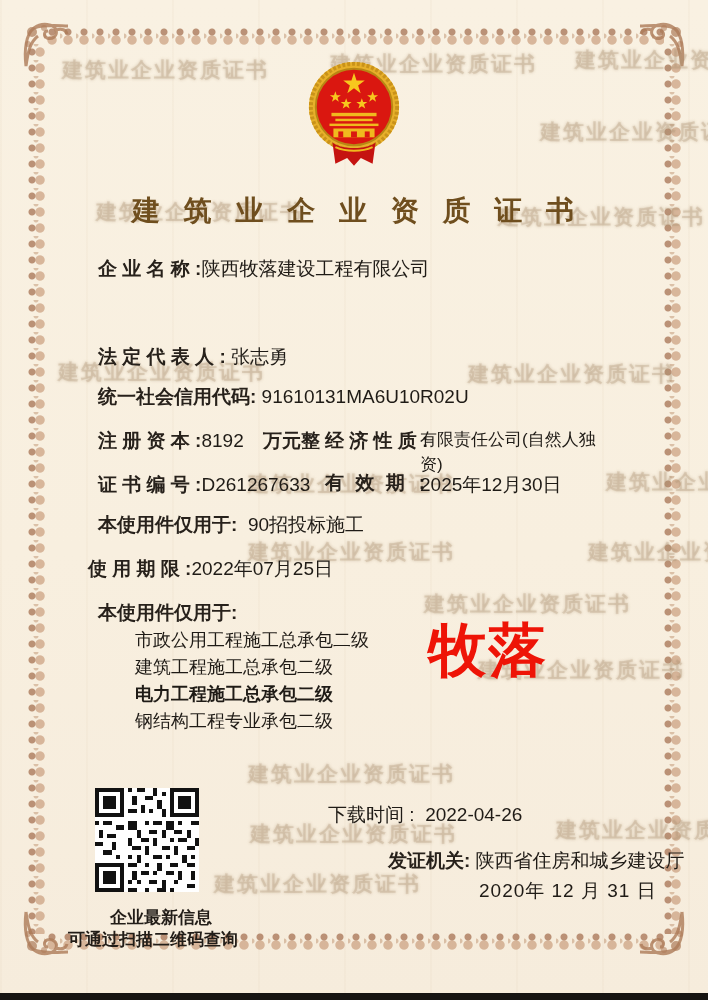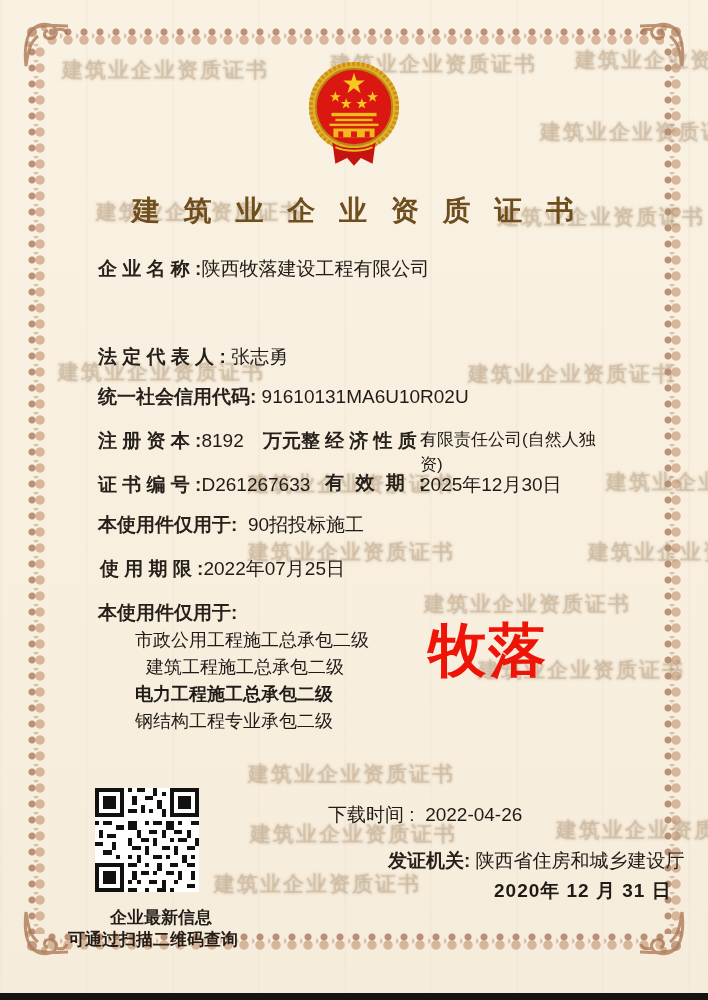--- a/index.html
+++ b/index.html
@@ -200,28 +200,28 @@
   <div class="ln" style="left:98px;top:472px;">
     <span class="lbl">证 书 编 号 :</span><span class="val">D261267633</span>
   </div>
   <div class="ln lbl" style="left:325px;top:472px;font-family:Liberation Mono, monospace;">有 效 期 :</div>
   <div class="ln val" style="left:420px;top:472px;">2025年12月30日</div>
 
   <div class="ln" style="left:98px;top:512px;">
     <span class="lbl" style="letter-spacing:0;">本使用件仅用于:</span>&nbsp;&nbsp;<span class="val">90招投标施工</span>
   </div>
 
-  <div class="ln" style="left:100px;top:556px;">
+  <div class="ln" style="left:88px;top:556px;">
     <span class="lbl">使 用 期 限 :</span><span class="val">2022年07月25日</span>
   </div>
 
   <div class="ln lbl" style="left:98px;top:600px;">本使用件仅用于:</div>
 
   <div class="qual" style="top:628px;">市政公用工程施工总承包二级</div>
-  <div class="qual" style="top:655px;margin-left:11px;">建筑工程施工总承包二级</div>
+  <div class="qual" style="top:655px;">建筑工程施工总承包二级</div>
   <div class="qual" style="top:682px;font-weight:bold;">电力工程施工总承包二级</div>
   <div class="qual" style="top:709px;">钢结构工程专业承包二级</div>
 
   <div class="brand">牧落</div>
 
   <div class="qr">
     <svg viewBox="0 0 25 25" shape-rendering="crispEdges">
       <rect x="0" y="0" width="25" height="25" fill="#ffffff"></rect>
       <g fill="#111111">
         <rect x="0" y="0" width="7" height="7"></rect>
@@ -311,19 +311,19 @@
   </div>
 
   <div class="ln" style="left:328px;top:802px;">
     <span class="val">下载时间 :</span>&nbsp; <span class="val">2022-04-26</span>
   </div>
 
   <div class="ln" style="left:388px;top:848px;">
     <span class="lbl">发证机关:</span> <span class="val">陕西省住房和城乡建设厅</span>
   </div>
 
-  <div class="ln val" style="left:494px;top:878px;font-weight:bold;letter-spacing:1px;">2020年 12 月 31 日</div>
+  <div class="ln val" style="left:479px;top:878px;font-weight:normal;letter-spacing:1px;">2020年 12 月 31 日</div>
 
   <div class="qr-cap" style="left:110px;top:906px;">企业最新信息</div>
   <div class="qr-cap" style="left:68px;top:928px;">可通过扫描二维码查询</div>
 
   <div class="strip"></div>
 </div>
 
 </body></html>

